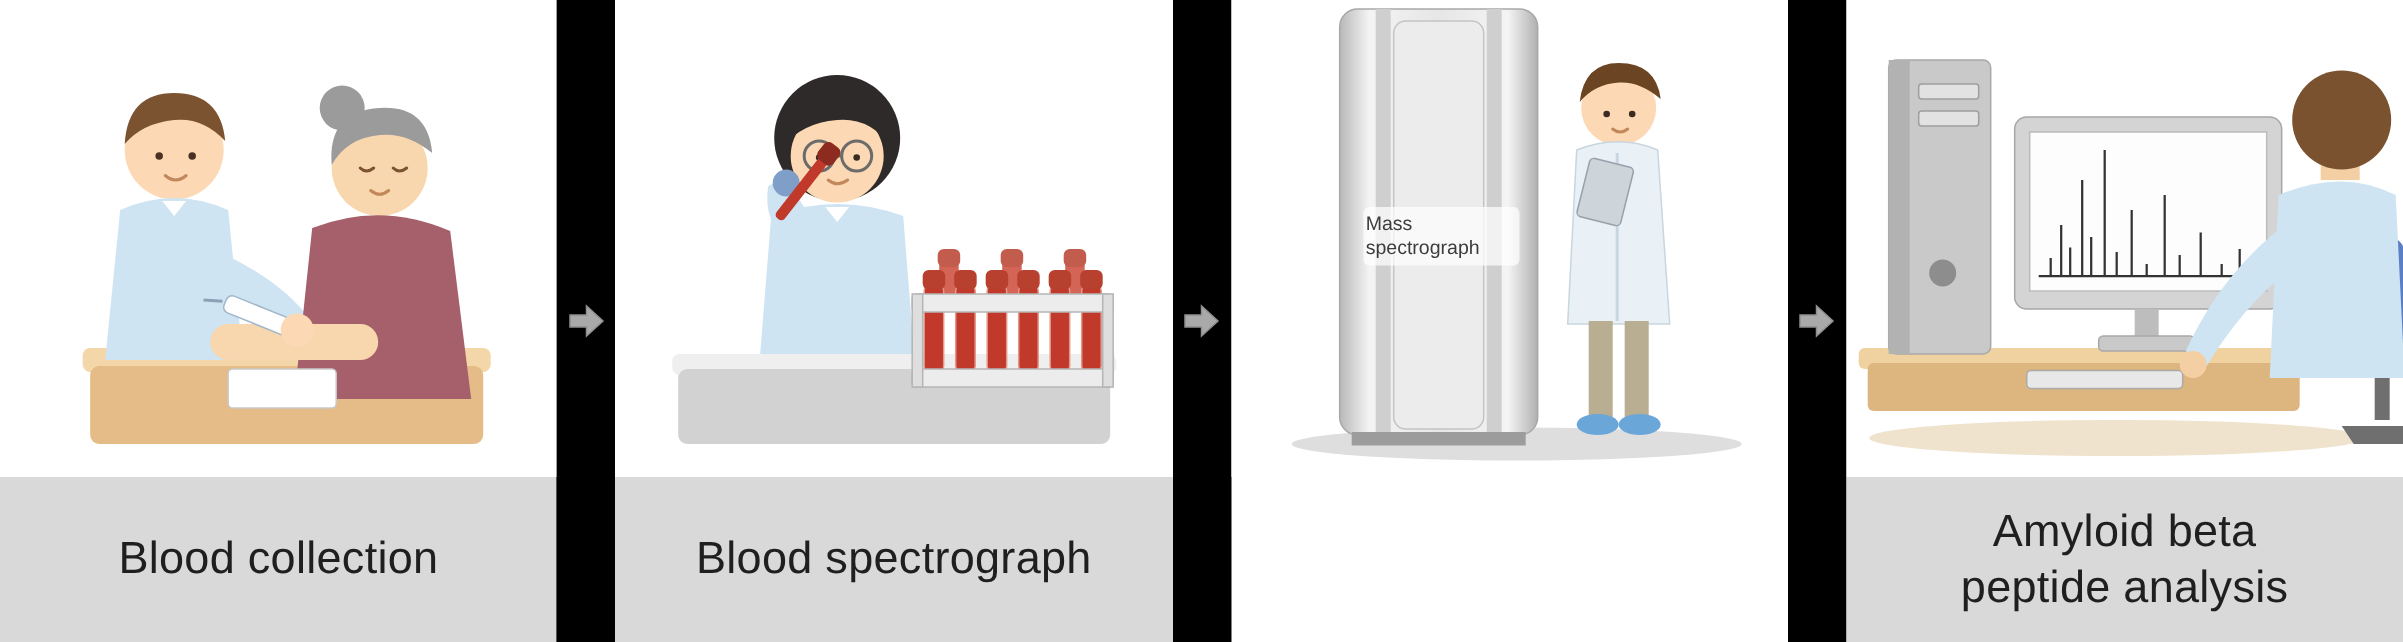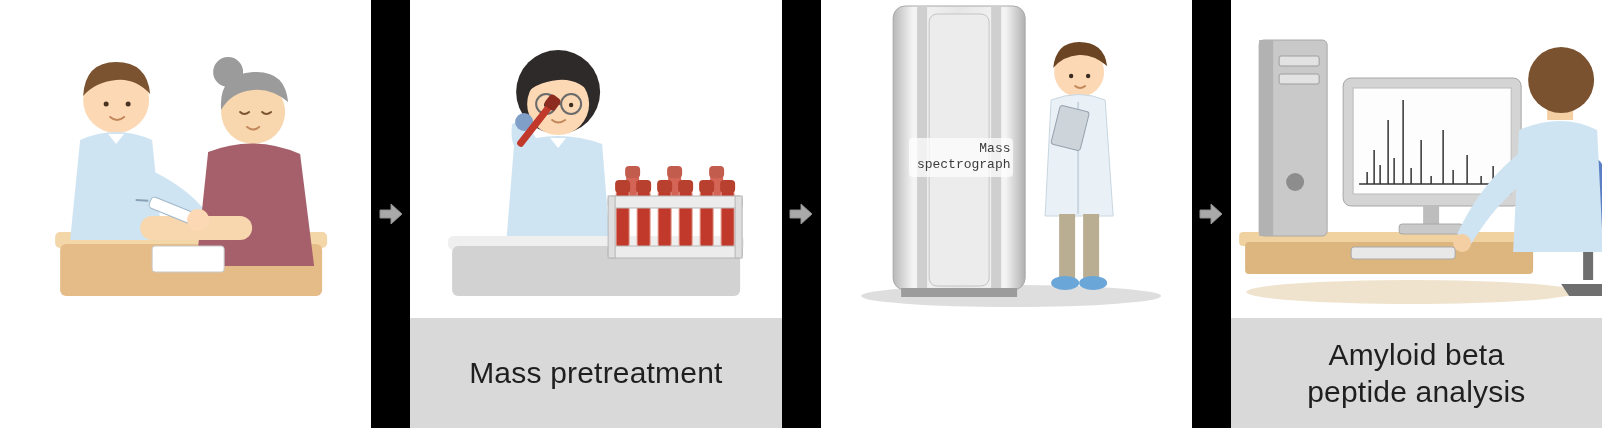--- a/index.html
+++ b/index.html
@@ -14,23 +14,23 @@
     height:110px;background:#d9d9d9;display:flex;align-items:center;justify-content:center;
   }
   .label-text{
     font-size:30px;color:#1f1f1f;text-align:center;line-height:1.25;letter-spacing:0.2px;
   }
   .label-text.narrow{max-width:260px;}
   .separator{
     width:39px;flex:0 0 39px;background:#000000;display:flex;align-items:center;justify-content:center;
   }
   .machine-label{
-    position:absolute;left:88px;top:138px;width:100px;text-align:right;
+    position:absolute;left:88px;top:138px;width:100px;text-align:left;
     font-size:13px;color:#3c3c3c;line-height:1.25;
-    background:rgba(255,255,255,0.7);border-radius:4px;padding:3px 2px;font-family:Liberation Mono, monospace;
+    background:rgba(255,255,255,0.7);border-radius:4px;padding:3px 2px;
   }
 </style>
 </head>
 <body>
 
 <div class="diagram">
 
   <section class="panel">
     <div class="art">
       <svg viewBox="0 0 371 318">
@@ -65,20 +65,23 @@
         <g>
           <rect x="152" y="246" width="72" height="26" rx="3" fill="#ffffff" stroke="#c9c9c9"></rect>
           <g transform="rotate(22 176 212)">
             <rect x="148" y="206" width="52" height="12" rx="4" fill="#ffffff" stroke="#9fb7c9"></rect>
             <rect x="196" y="209" width="14" height="6" fill="#dfe9f1"></rect>
             <line x1="146" y1="212" x2="134" y2="216" stroke="#8aa2b5" stroke-width="2"></line>
           </g>
           <circle cx="198" cy="220" r="11" fill="#fcd9b4"></circle>
         </g>
       </svg>
+    </div>
+    <div class="label-bar">
+      <span class="label-text">Blood collection</span>
     </div>
   </section>
 
   <div class="separator">
     <svg width="26" height="26" viewBox="0 0 26 26">
       <path d="M2 9 h11 V3 l11 10 -11 10 v-6 H2 z" fill="#a9a9a9" stroke="#8f8f8f" stroke-width="1"></path>
     </svg>
   </div>
 
   <section class="panel">
@@ -140,21 +143,21 @@
             <rect x="226" y="180" width="15" height="13" rx="4" fill="#b8402f"></rect>
             <rect x="247" y="180" width="15" height="13" rx="4" fill="#b8402f"></rect>
             <rect x="268" y="180" width="15" height="13" rx="4" fill="#b8402f"></rect>
             <rect x="289" y="180" width="15" height="13" rx="4" fill="#b8402f"></rect>
             <rect x="310" y="180" width="15" height="13" rx="4" fill="#b8402f"></rect>
           </g>
         </g>
       </svg>
     </div>
     <div class="label-bar">
-      <span class="label-text">Mass pretreatment</span>
+      <span class="label-text">Blood spectrograph</span>
     </div>
   </section>
 
   <div class="separator">
     <svg width="26" height="26" viewBox="0 0 26 26">
       <path d="M2 9 h11 V3 l11 10 -11 10 v-6 H2 z" fill="#a9a9a9" stroke="#8f8f8f" stroke-width="1"></path>
     </svg>
   </div>
 
   <section class="panel">

